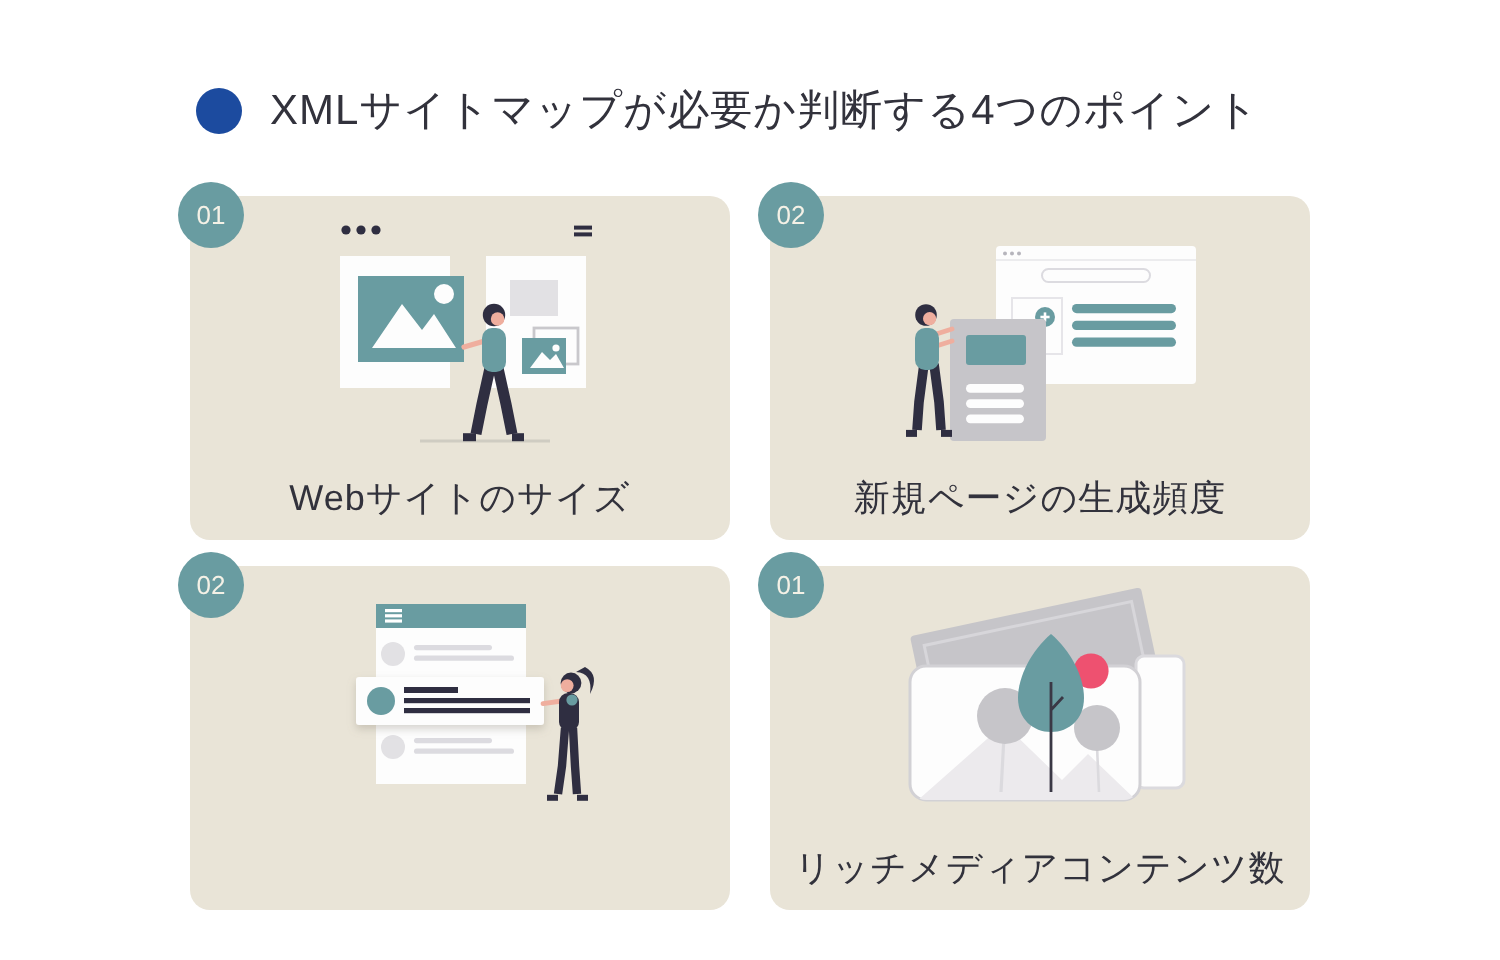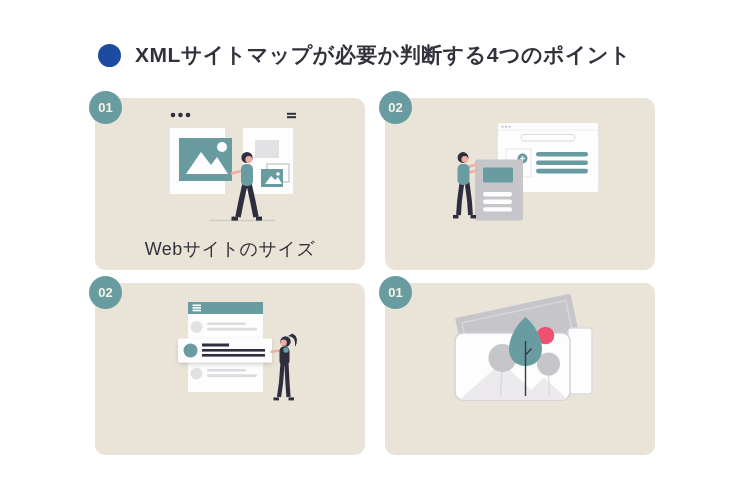--- a/index.html
+++ b/index.html
@@ -16,36 +16,36 @@
   }
   .title-row{
     position:absolute;left:98px;top:41px;
     display:flex;align-items:center;gap:14px;
   }
   .title-bullet{
     width:23px;height:23px;border-radius:50%;
     background:var(--title-bullet);flex:0 0 auto;
   }
   .page-title{
-    font-size:21px;font-weight:700;color:var(--text);letter-spacing:0.5px;
+    font-size:21px;font-weight:400;color:var(--text);letter-spacing:0.5px;
     white-space:nowrap;
   }
   .cards-grid{
     position:absolute;left:95px;top:98px;
     display:grid;grid-template-columns:270px 270px;grid-auto-rows:172px;
     column-gap:20px;row-gap:13px;
   }
   .card{
     position:relative;background:var(--card-bg);border-radius:10px;
   }
   .badge{
     position:absolute;left:-6px;top:-7px;width:33px;height:33px;border-radius:50%;
     background:var(--badge);color:var(--badge-text);
     display:flex;align-items:center;justify-content:center;
-    font-size:13px;font-weight:700;z-index:2;
+    font-size:13px;font-weight:400;z-index:2;
   }
   .illus{position:absolute;inset:0;width:270px;height:172px;}
   .card-label{
     position:absolute;left:0;right:0;bottom:9px;text-align:center;
     font-size:18px;font-weight:400;color:var(--text);letter-spacing:0.5px;
   }
   .f-teal{fill:var(--teal);} .f-navy{fill:var(--navy);} .f-white{fill:#fdfdfd;}
   .f-gray{fill:var(--gray);} .f-lgray{fill:var(--light-gray);}
   .f-skin{fill:var(--skin);} .f-pink{fill:var(--pink);}
   .s-navy{stroke:var(--navy);fill:none;} .s-skin{stroke:var(--skin);fill:none;}
@@ -129,20 +129,21 @@
         <path d="M82,84 L84.5,103 L85.5,117" class="s-navy" stroke-width="4.8"></path>
         <path d="M73.5,118.7 L68,118.7" class="s-navy" stroke-width="3.5"></path>
         <path d="M85.5,118.7 L91,118.7" class="s-navy" stroke-width="3.5"></path>
         <path d="M80,70 L91,66.5" class="s-skin" stroke-width="2.4" stroke-linecap="round"></path>
         <path d="M80,76 L91,72.5" class="s-skin" stroke-width="2.4" stroke-linecap="round"></path>
         <rect x="72.5" y="66" width="12" height="21" rx="5" class="f-teal"></rect>
         <circle cx="78" cy="59.5" r="5.4" class="f-navy"></circle>
         <circle cx="79.8" cy="61.3" r="3.3" class="f-skin"></circle>
       </g>
     </svg>
+    <div class="card-label">新規ページの生成頻度</div>
   </div>
 
   <div class="card">
     <div class="badge">02</div>
     <svg class="illus" viewBox="0 0 270 172">
       <defs>
         <filter id="sh3" x="-20%" y="-40%" width="140%" height="200%">
           <feDropShadow dx="0" dy="2" stdDeviation="2" flood-color="#8a8678" flood-opacity="0.35"></feDropShadow>
         </filter>
       </defs>
@@ -201,15 +202,16 @@
       <g>
         <line x1="117" y1="85" x2="115.5" y2="113" stroke="#dbdade" stroke-width="1.6"></line>
         <circle cx="117.5" cy="75" r="14" class="f-gray"></circle>
         <line x1="163.5" y1="90" x2="164.5" y2="113" stroke="#dbdade" stroke-width="1.3"></line>
         <circle cx="163.5" cy="81" r="11.5" class="f-gray"></circle>
         <circle cx="160.5" cy="52.5" r="8.8" class="f-pink"></circle>
         <path d="M140.5,34 C150,42 157,55 157,66 C157,76.5 149.5,83 140.5,83 C131.5,83 124,76.5 124,66 C124,55 131,42 140.5,34 Z" class="f-teal"></path>
         <path d="M140.5,58 L140.5,113 M140.5,72 L146.5,65.5" fill="none" stroke="#3a3845" stroke-width="1.4"></path>
       </g>
     </svg>
+    <div class="card-label">リッチメディアコンテンツ数</div>
   </div>
 
 </div>
 
 </body></html>

